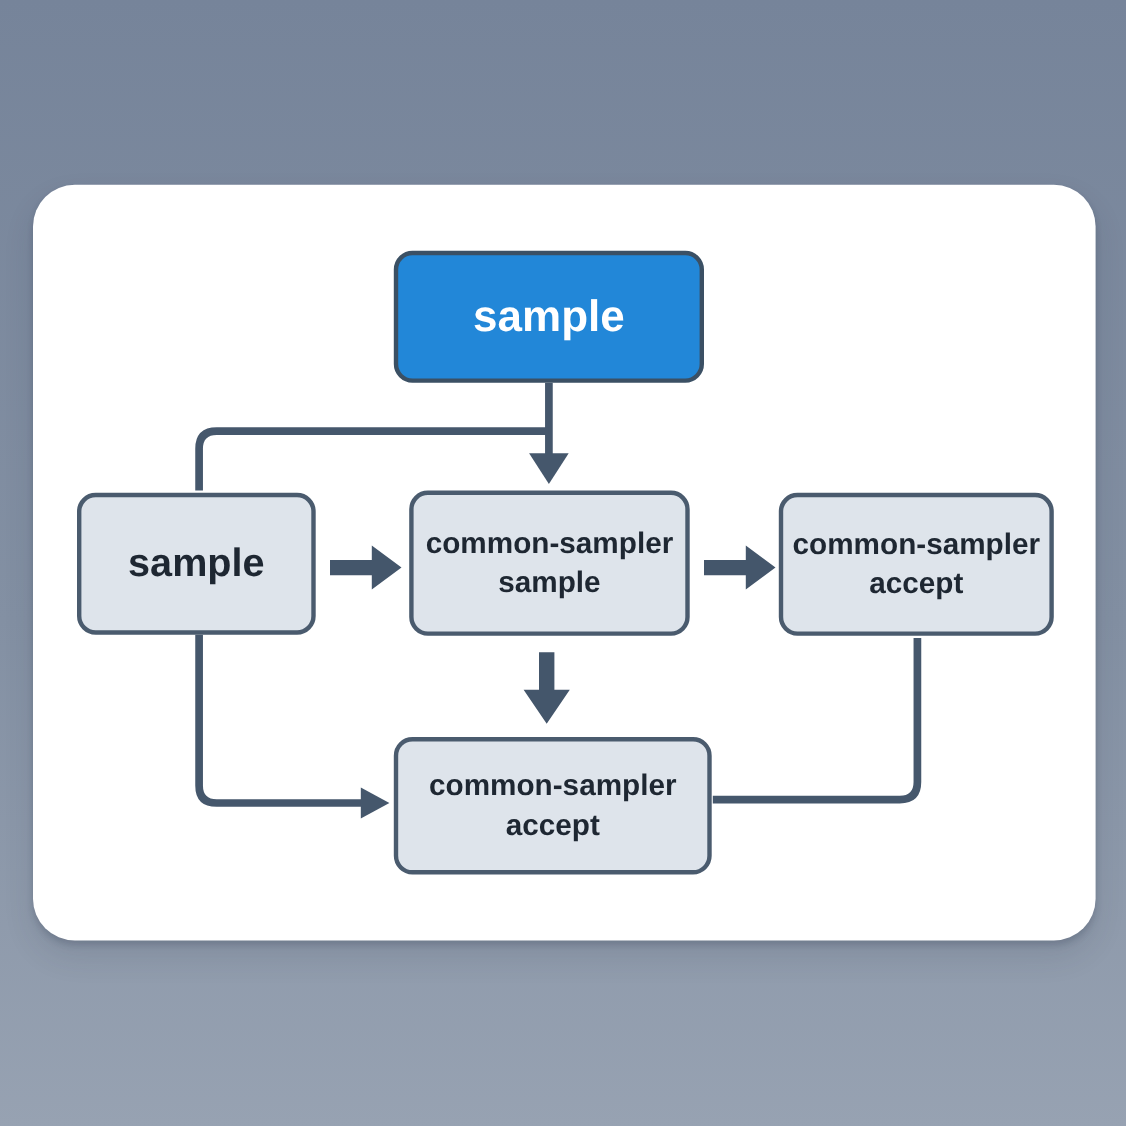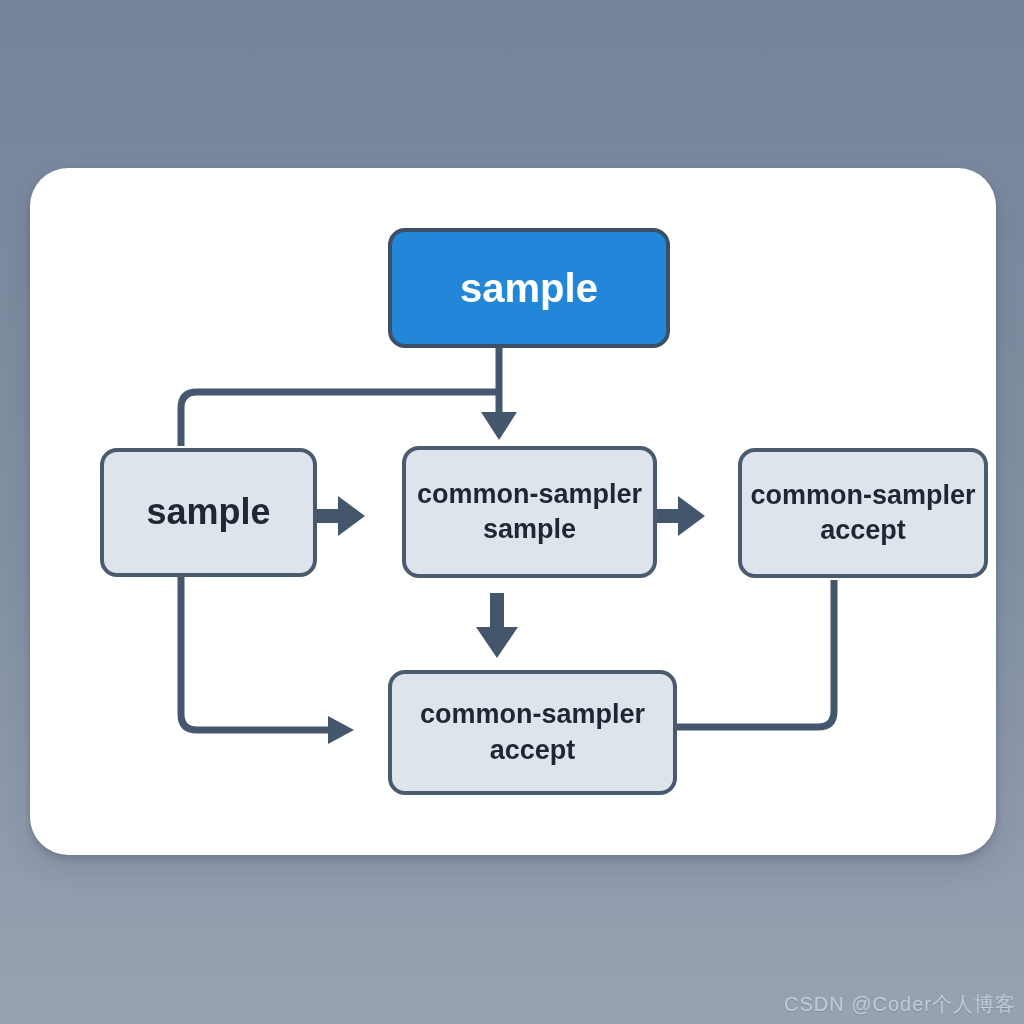--- a/index.html
+++ b/index.html
@@ -40,21 +40,20 @@
     display: flex;
     flex-direction: column;
     justify-content: center;
     text-align: center;
     border-radius: 17px;
     background: #dee4eb;
     border: 4px solid #4a5b6e;
     color: #1e2732;
     font-weight: 700;
     line-height: 1.3;
-    margin-left: 30px;
   }
   .node .line { display: block; }
   .node-top {
     left: 358px; top: 228px; width: 282px; height: 120px;
     background: #2287d8;
     border-color: #3b5064;
     color: #ffffff;
     font-size: 40px;
   }
   .node-left {
@@ -140,15 +139,14 @@
   <div class="node node-right">
     <span class="line">common-sampler</span>
     <span class="line">accept</span>
   </div>
 
   <div class="node node-bottom">
     <span class="line">common-sampler</span>
     <span class="line">accept</span>
   </div>
 
-  <div class="watermark">CSDN @Coder个人博客</div>
 
 </div>
 
 </body></html>

